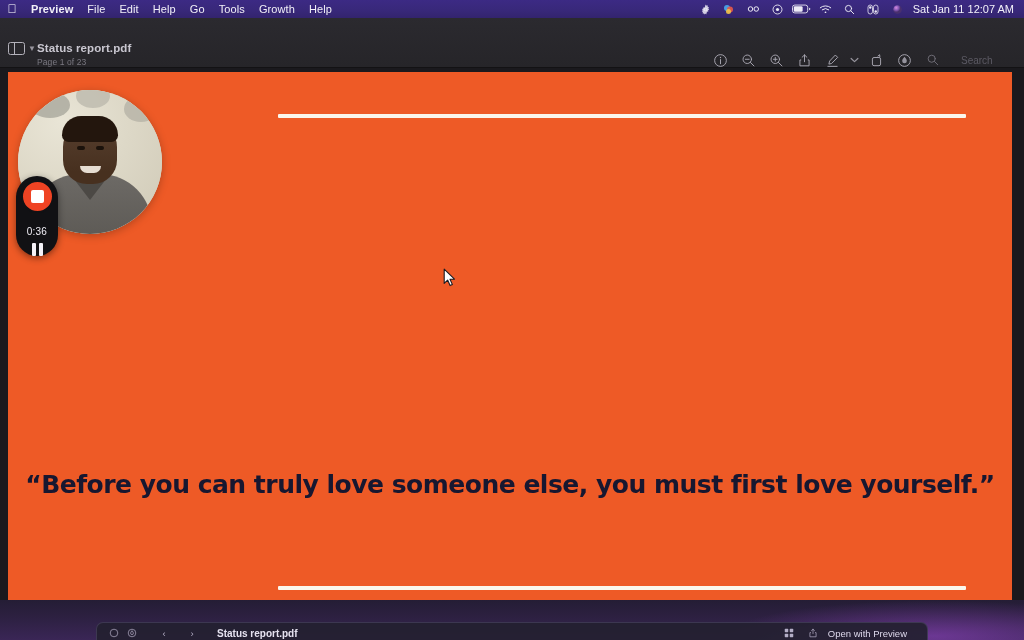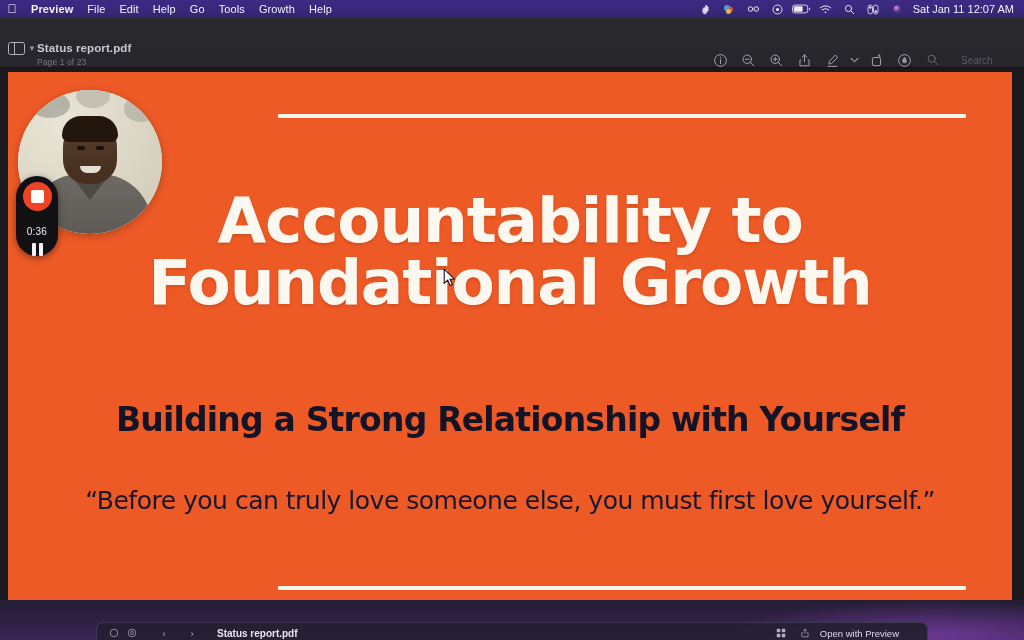--- a/index.html
+++ b/index.html
@@ -94,24 +94,24 @@
     text-shadow:0 2px 3px rgba(120,35,5,0.22);
   }
   #slide-subtitle {
     position:absolute; left:0; right:0; top:331px;
     text-align:center; color:#141426;
     font-family:"DejaVu Sans", sans-serif;
     font-weight:bold; font-size:33px; line-height:1;
     letter-spacing:-0.8px;
   }
   #slide-quote {
-    position:absolute; left:0; right:0; top:416px;
+    position:absolute; left:0; right:0; top:400px;
     text-align:center; color:#171730;
     font-family:"DejaVu Sans", sans-serif;
-    font-weight:normal; font-size:25px; line-height:1;
+    font-weight:bold; font-size:25px; line-height:1;
     letter-spacing:-0.5px;
   }
 
   
   #cam-wrap { position:absolute; left:16px; top:88px; z-index:20; }
   #cam-bubble {
     position:absolute; left:2px; top:2px; width:144px; height:144px;
     border-radius:50%; overflow:hidden;
     background:#d8d4c6;
     box-shadow:0 2px 8px rgba(0,0,0,0.25);
@@ -190,21 +190,21 @@
   #ql-bar {
     position:absolute; left:96px; top:622px; width:832px; height:22px;
     background:rgba(36,32,48,0.93);
     border:1px solid rgba(150,140,190,0.22);
     border-radius:7px 7px 0 0;
     display:flex; align-items:center; z-index:8;
     color:#cfc9dd; font-size:9.5px;
   }
   .ql-ic { width:18px; display:flex; align-items:center; justify-content:center; color:#b4aec6; }
   #ql-title { margin-left:16px; font-weight:bold; color:#e6e2f0; font-size:10px; }
-  #ql-right { margin-left:auto; display:flex; align-items:center; gap:6px; padding-right:28px; }
+  #ql-right { margin-left:auto; display:flex; align-items:center; gap:6px; padding-right:20px; }
   #ql-open { font-size:9.5px; color:#ded9ec; }
 </style>
 </head>
 <body>
 
 <div id="screen">
 
   <div id="menubar">
     <div id="menu-left">
       <div class="apple"></div>
@@ -392,22 +392,20 @@
             <path d="M7 5.2L10 2.4l3 2.8"></path>
             <path d="M5.2 9.2H3.8v8.4h12.4V9.2h-1.4"></path>
         </svg>
       </div>
       <div id="ql-open">Open with Preview</div>
     </div>
   </div>
 
   <div id="slide">
     <div id="rule-top"></div>
-    <div id="slide-title">Accountability to Foundational Growth</div>
-    <div id="slide-subtitle">Building a Strong Relationship with Yourself</div>
     <div id="slide-quote">“Before you can truly love someone else, you must first love yourself.”</div>
     <div id="rule-bottom"></div>
   </div>
 
   <div id="cam-wrap">
     <div id="cam-bubble">
       <div class="room"></div>
       <div class="blob1"></div>
       <div class="blob2"></div>
       <div class="blob3"></div>

